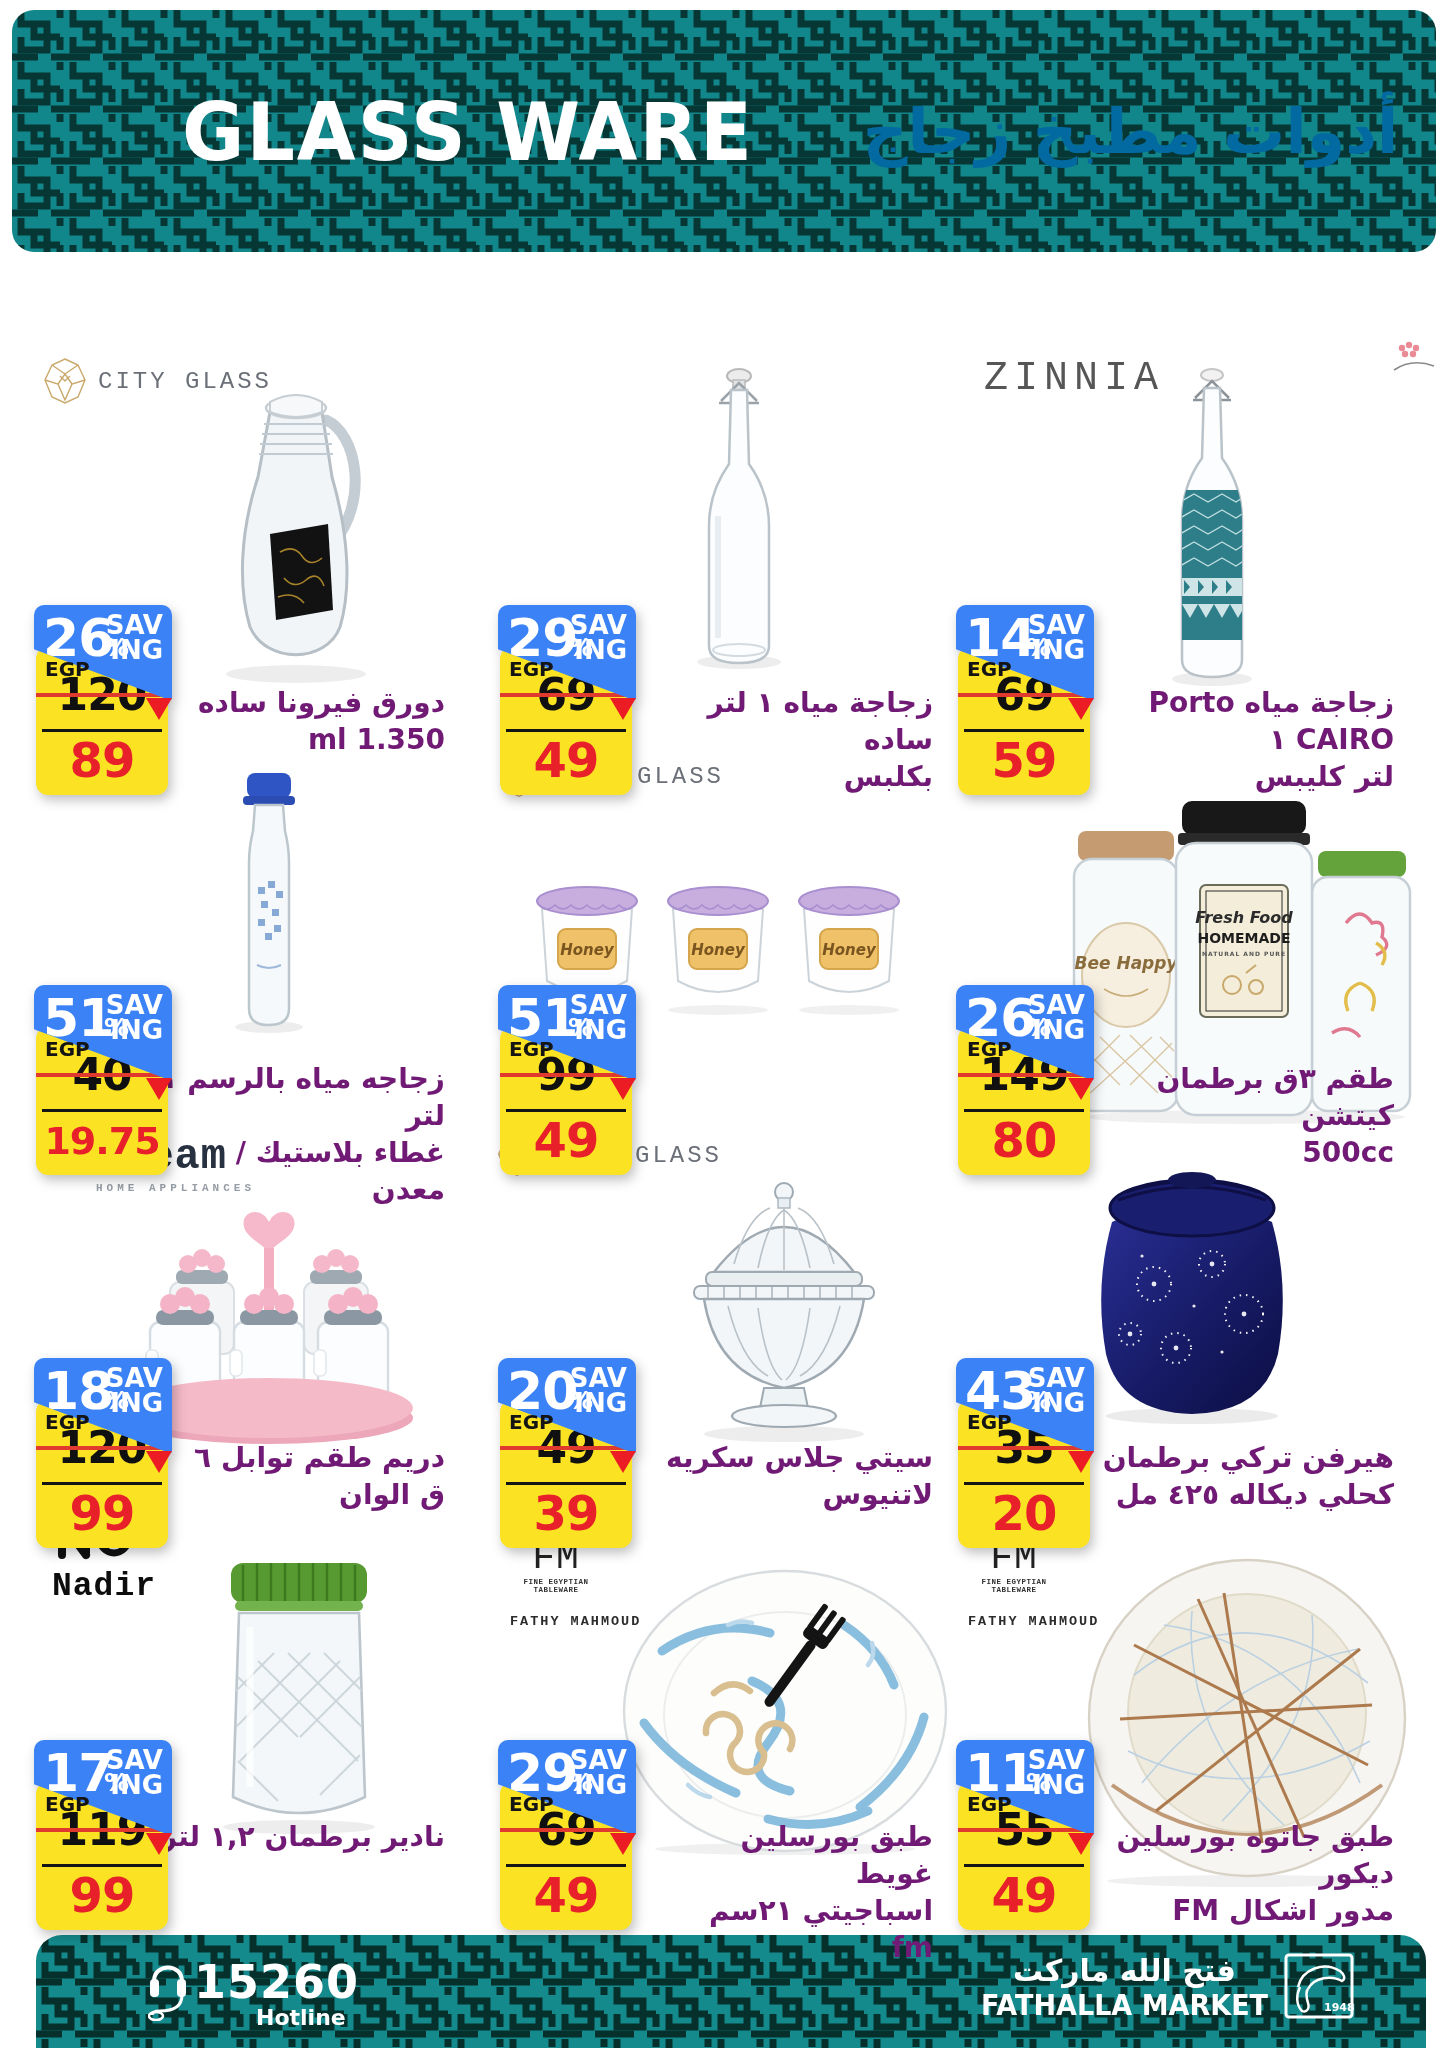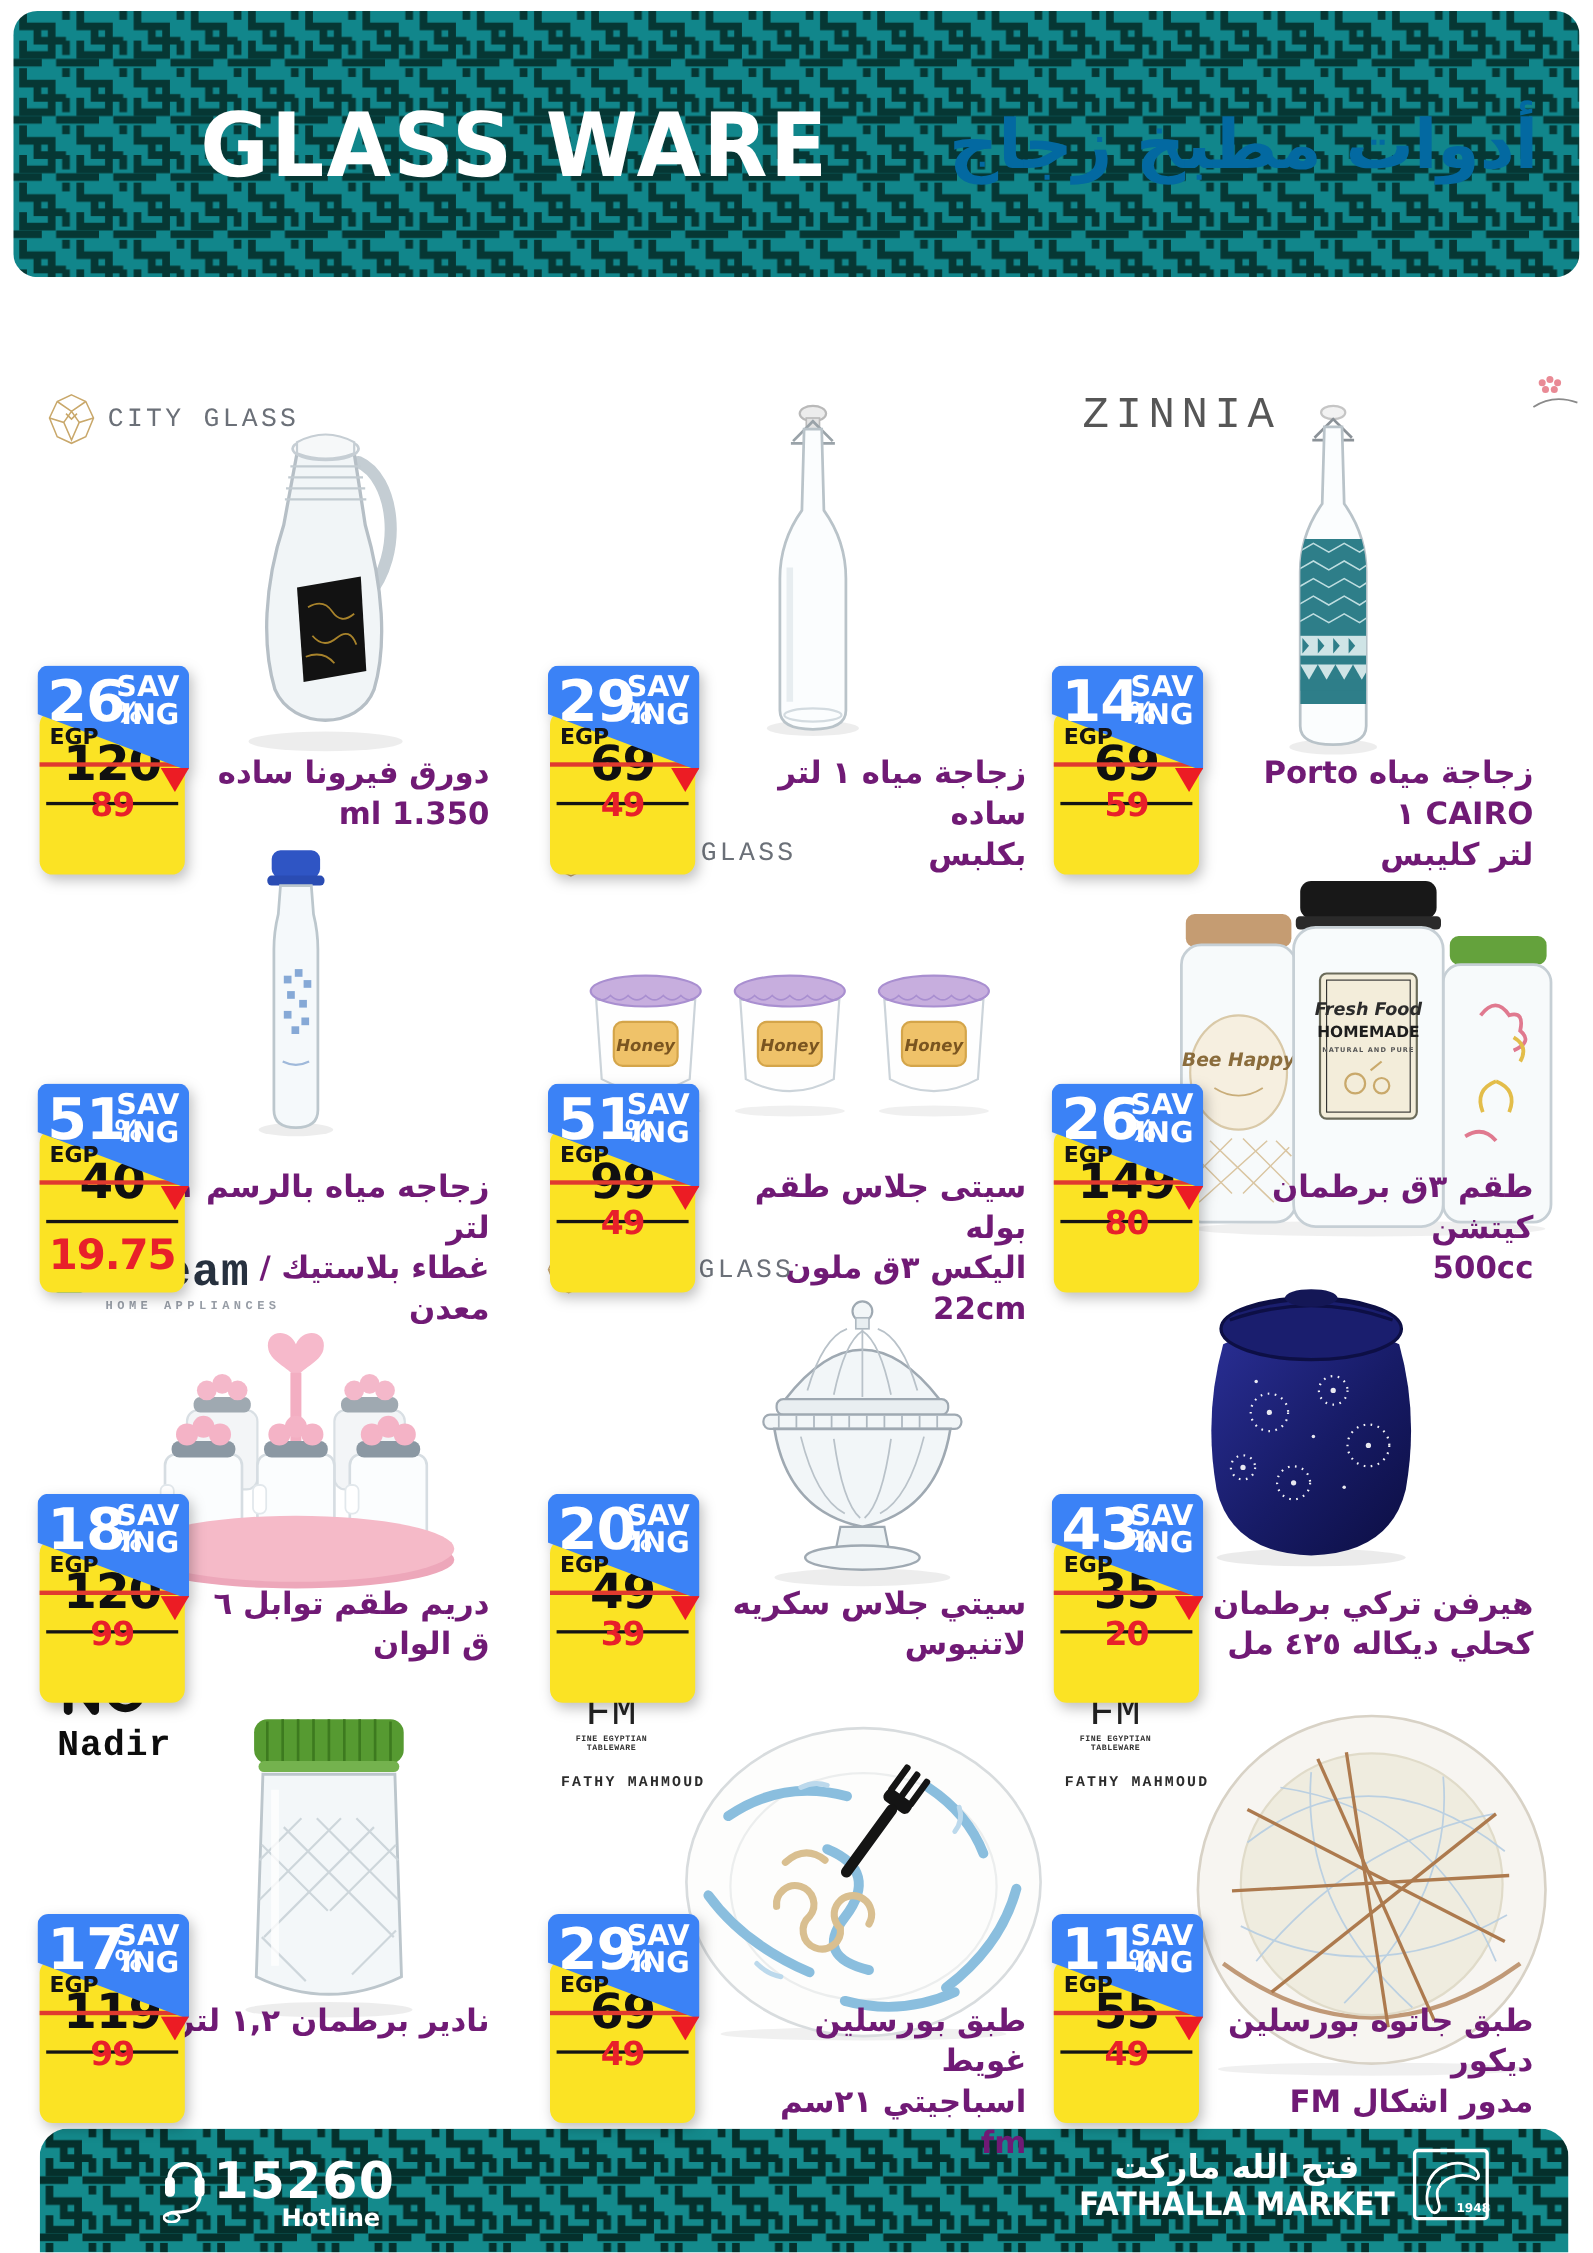--- a/index.html
+++ b/index.html
@@ -40,21 +40,21 @@
   .pct-num{position:absolute;left:9px;top:7px;font-size:52px;font-weight:800;color:#fff;line-height:1;letter-spacing:-1px;}
   .pct-sign{position:absolute;left:70px;top:28px;font-size:25px;font-weight:800;color:#fff;}
   .sav{position:absolute;right:9px;top:8px;text-align:right;color:#fff;font-weight:800;font-size:26px;line-height:.95;}
   .sav span{display:block;}
   .egp{position:absolute;left:11px;top:52px;font-size:20px;font-weight:800;color:#141414;z-index:4;}
   .old-wrap{position:absolute;left:2px;top:68px;width:132px;text-align:center;z-index:2;}
   .old{font-size:44px;font-weight:800;color:#101010;line-height:1;letter-spacing:-1px;}
   .strike{position:absolute;left:2px;top:20px;width:128px;height:4px;background:#e03a2f;z-index:4;}
   .old-wrap .strike{left:0;}
   .divider{position:absolute;left:8px;top:124px;width:120px;height:3px;background:#141414;z-index:4;}
-  .new{position:absolute;left:2px;top:113px;width:132px;text-align:center;font-size:30px;font-weight:800;
+  .new{position:absolute;left:2px;top:131px;width:132px;text-align:center;font-size:48px;font-weight:800;
        color:#e8202a;line-height:1;z-index:4;letter-spacing:-1px;}
   .new.small{font-size:38px;top:137px;}
 
   
   .desc{position:absolute;direction:rtl;text-align:right;font-weight:700;color:#701a75;
         font-size:28px;line-height:1.32;z-index:4;}
   .r1 .desc{top:345px}.r2 .desc{top:316px}.r3 .desc{top:310px}.r4 .desc{top:314px}
   .c1 .desc{right:30px;max-width:285px;}
   .c2 .desc{right:17px;max-width:270px;}
   .c3 .desc{right:34px;max-width:300px;}
@@ -379,24 +379,20 @@
       </div>
       <div class="tail"></div>
       <span class="egp">EGP</span>
       <div class="old-wrap">
         <span class="old">99</span>
         <span class="strike"></span>
       </div>
       <div class="divider"></div>
       <div class="new">49</div>
     </div>
-    <div class="desc">
-      <div>سيتى جلاس طقم بوله</div>
-      <div>اليكس ٣ق ملون 22cm</div>
-    </div>
   </div>
 
   <div class="cell r2 c3">
     <div class="product" style="left:110px;top:48px;width:360px;height:332px;">
       <svg viewBox="0 0 360 332">
         <ellipse cx="185" cy="324" rx="160" ry="7" fill="rgba(0,0,0,.06)"></ellipse>
 
         <rect x="18" y="38" width="96" height="30" rx="8" fill="#c59c72"></rect>
         <rect x="14" y="66" width="104" height="252" rx="18" fill="#f7fafb" stroke="#c6cfd5" stroke-width="2.5"></rect>
         <g stroke="#d3b98c" stroke-width="1.4" fill="none" opacity=".8">

